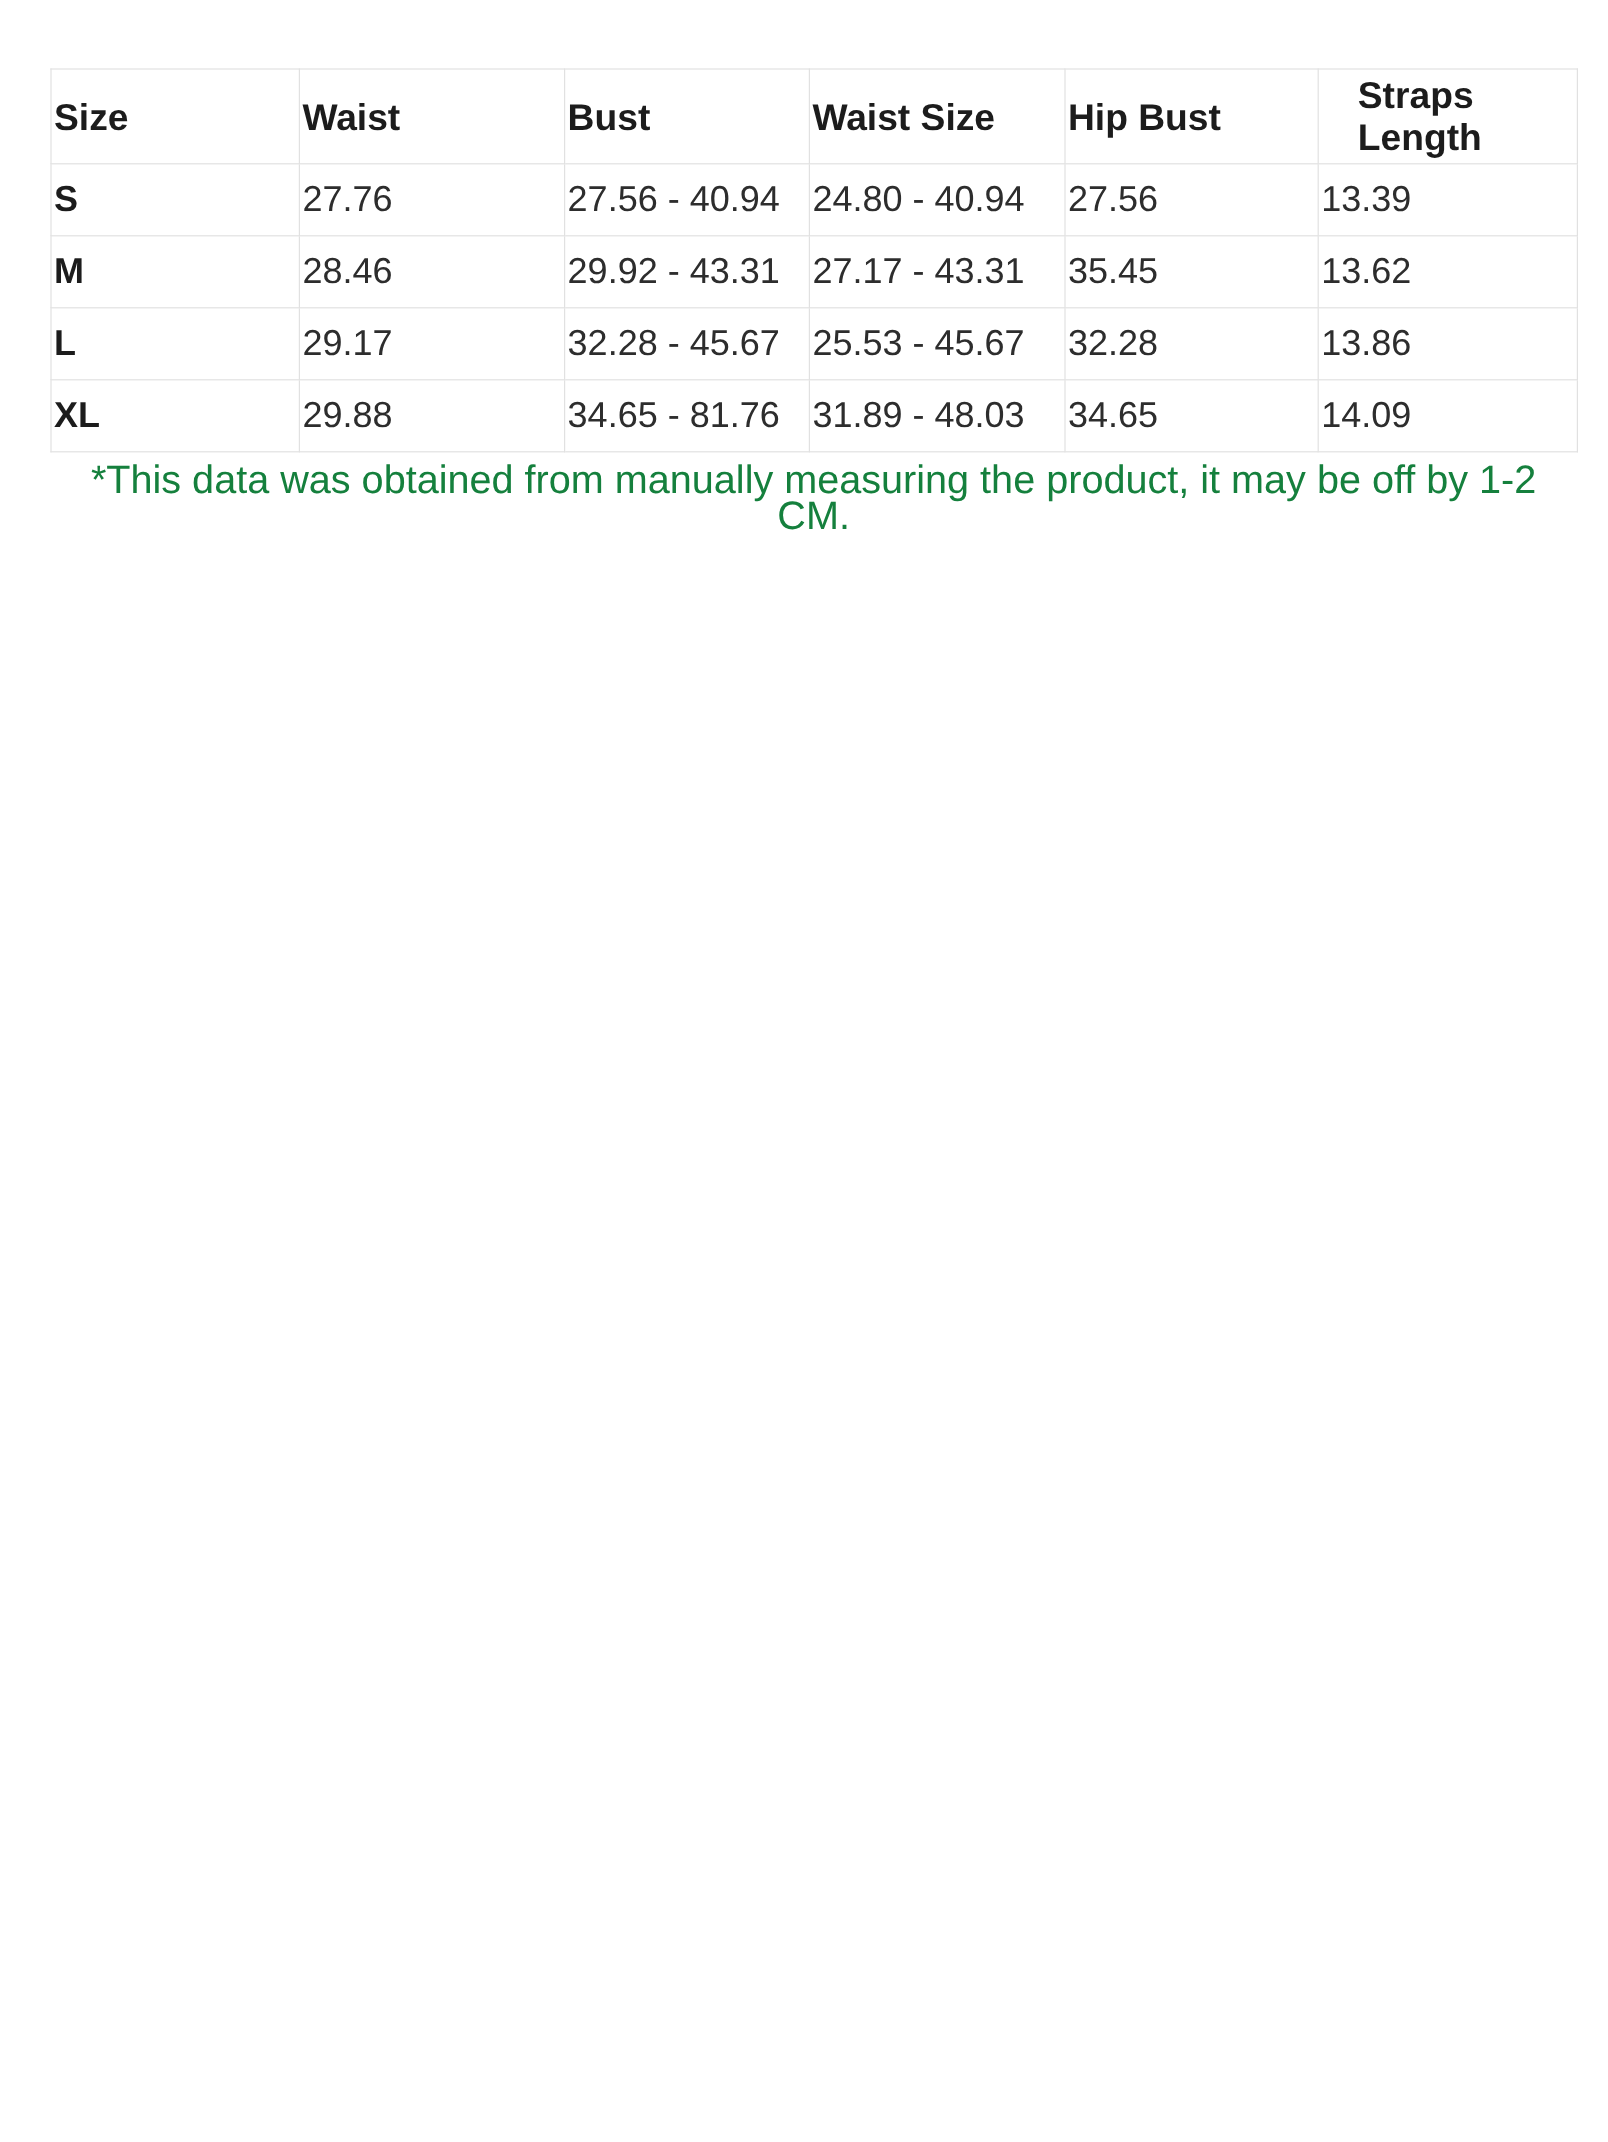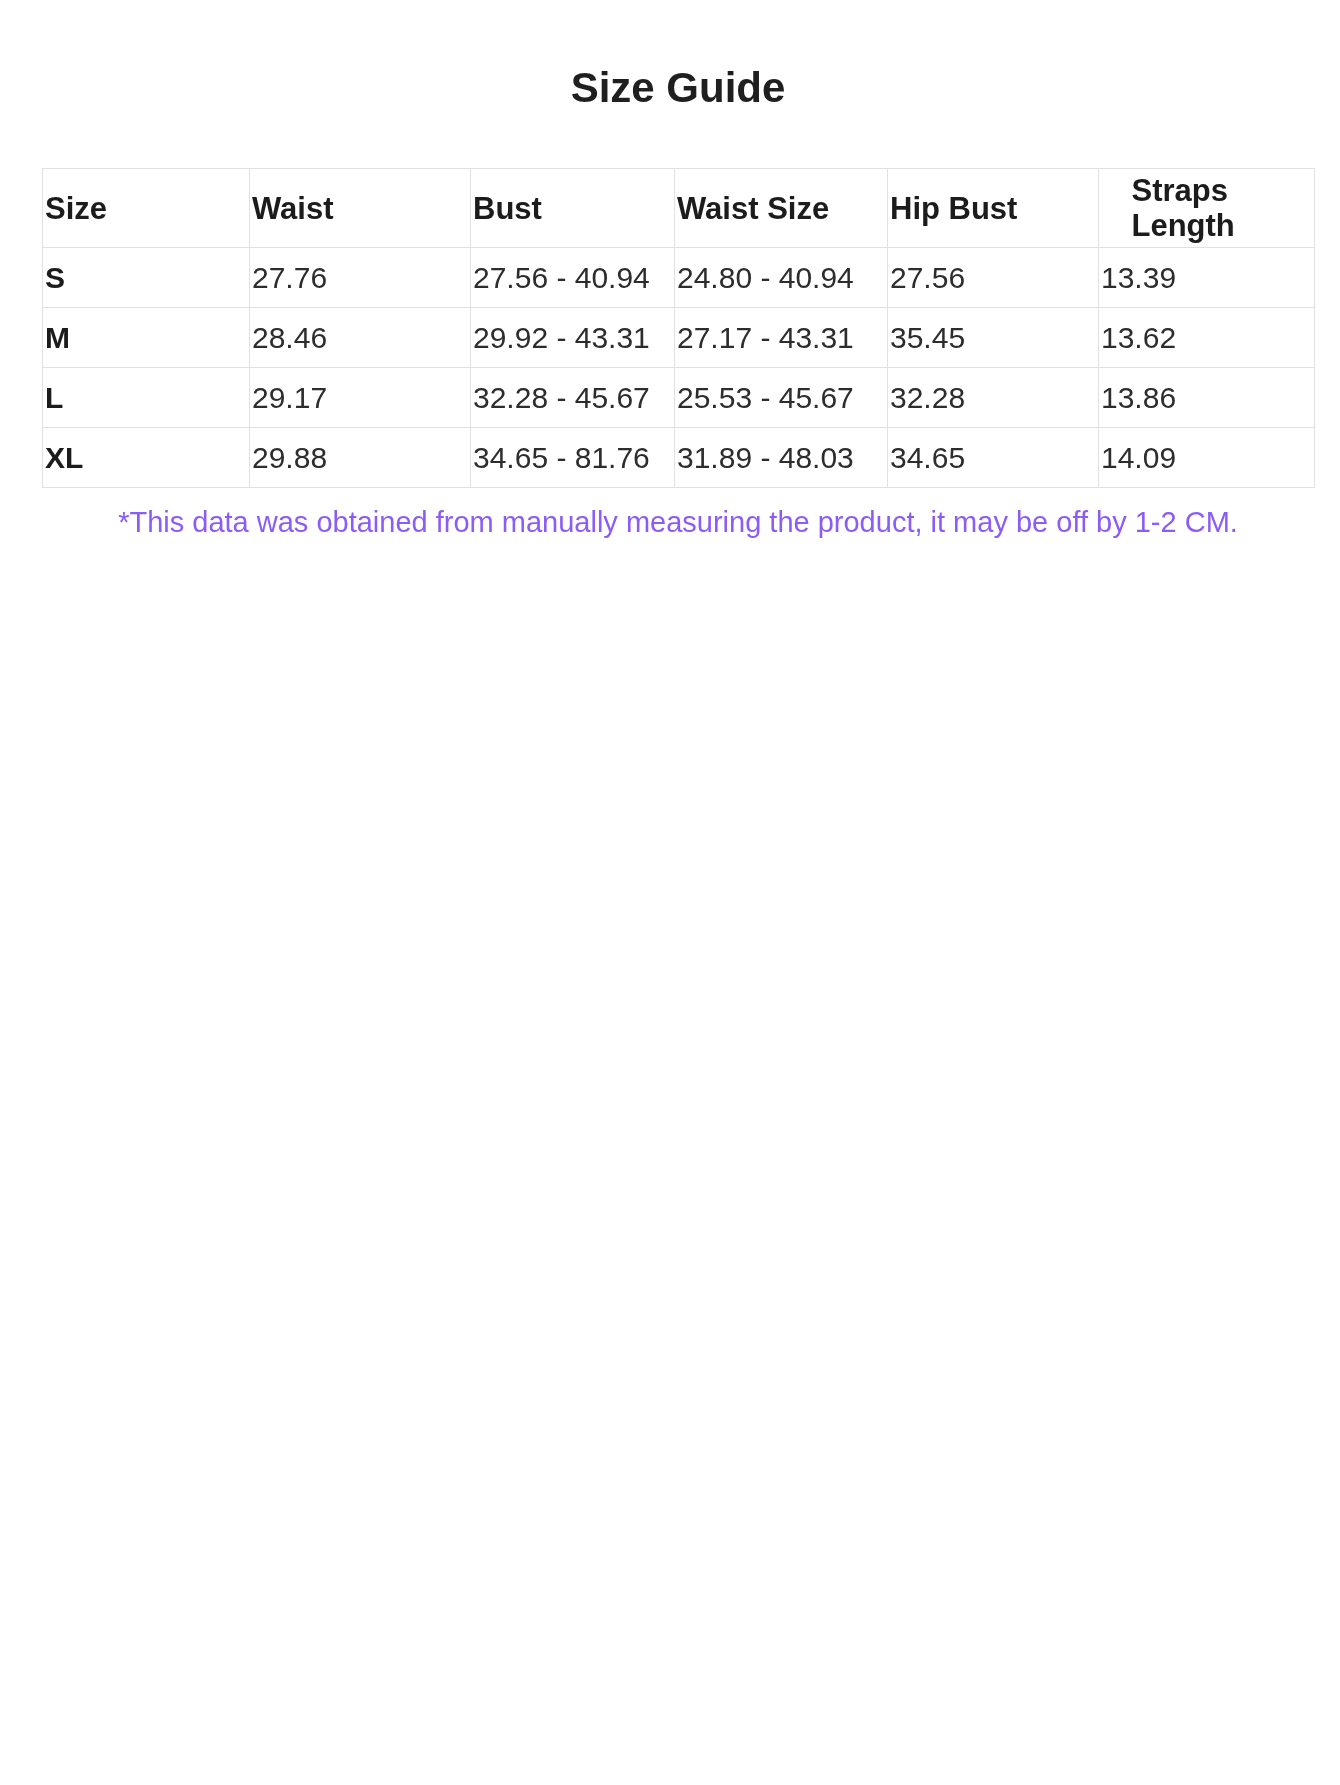--- a/index.html
+++ b/index.html
@@ -61,34 +61,33 @@
     color: #1c1c1c;
   }
   .th-text {
     display: block;
     margin: 0 auto;
   }
   .col-straps .th-text {
     max-width: 150px;
   }
   .footnote {
-    margin-top: 19px;
+    margin-top: 8px;
     text-align: center;
-    font-size: 29px;
+    font-size: 33px;
     font-weight: 400;
-    color: #8b5cf6;
+    color: #15803d;
     line-height: 30px;
   }
 </style>
 </head>
 <body>
 
 <div class="container">
 
-  <h1 class="page-title">Size Guide</h1>
 
   <table class="size-table">
     <colgroup>
       <col style="width:207px">
       <col style="width:221px">
       <col style="width:204px">
       <col style="width:213px">
       <col style="width:211px">
       <col style="width:216px">
     </colgroup>

